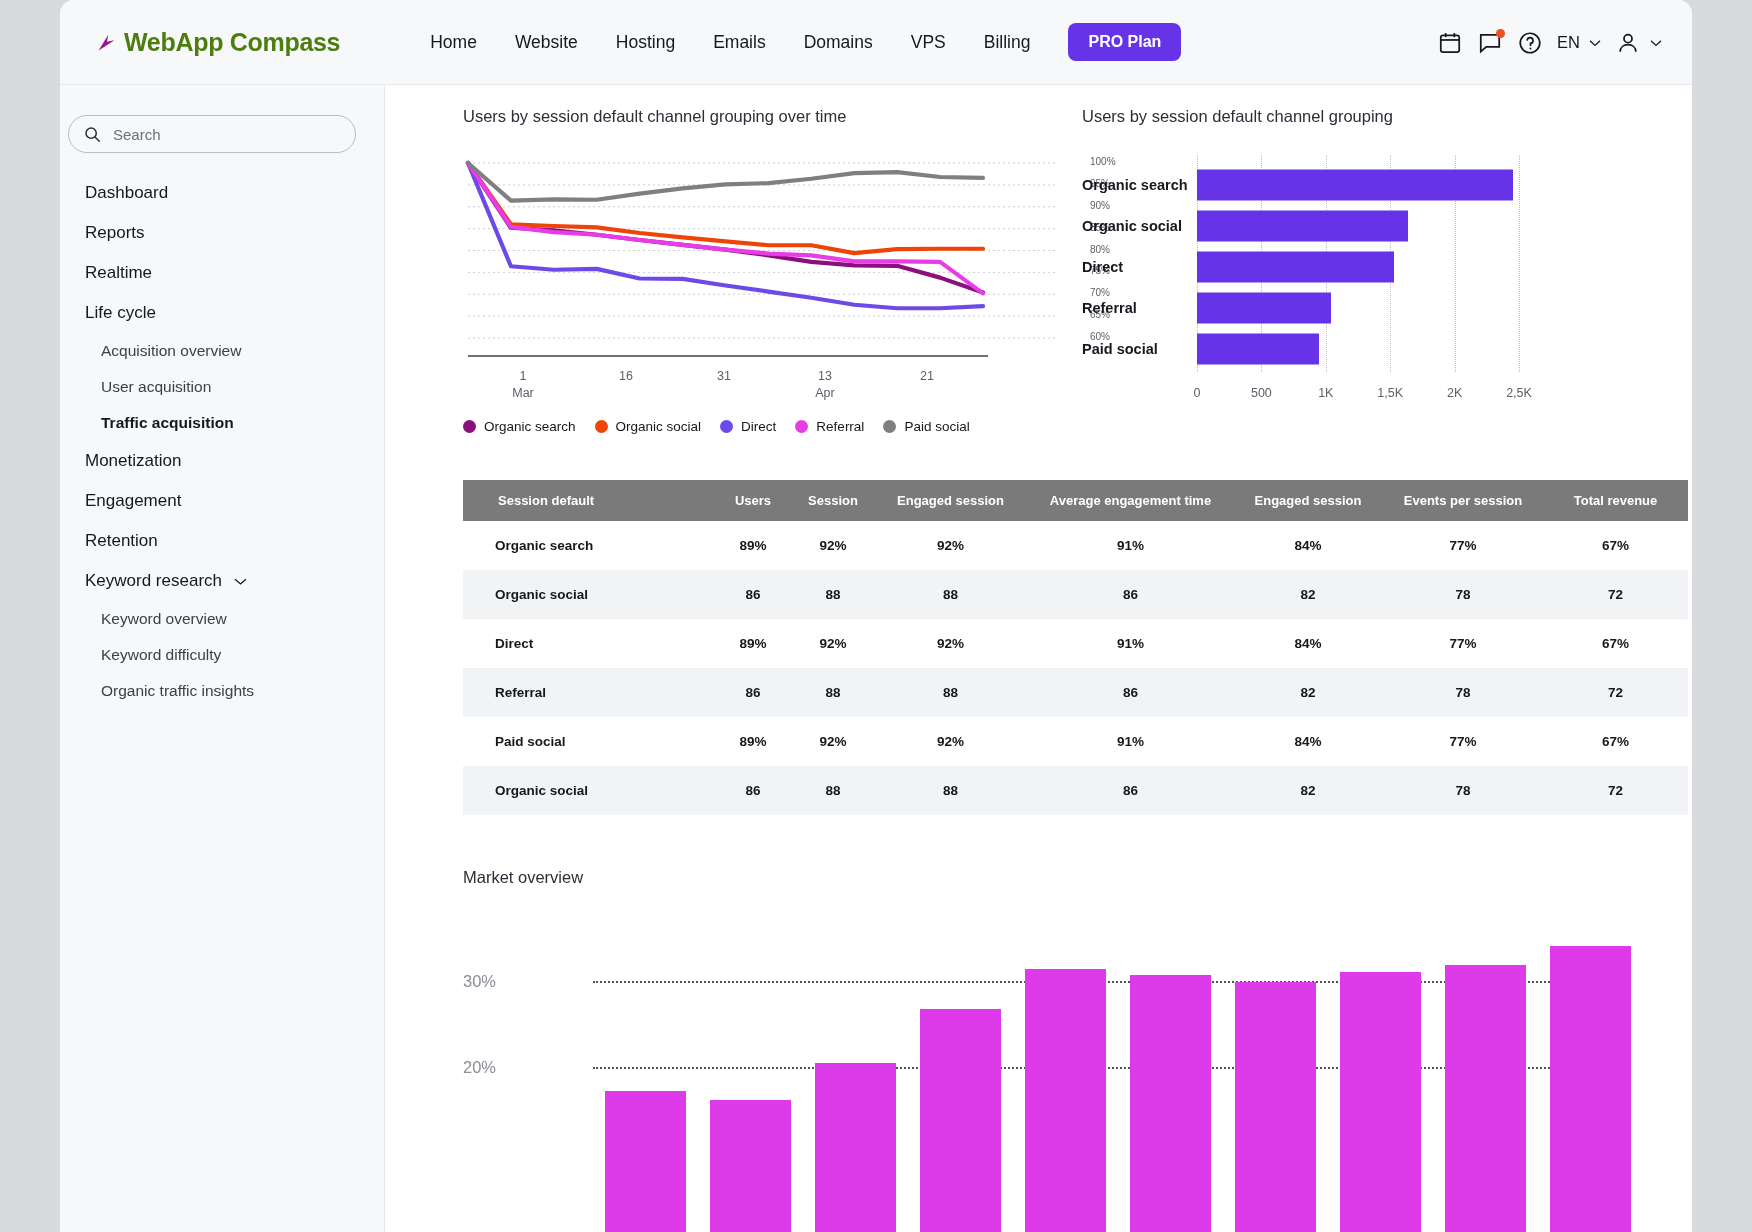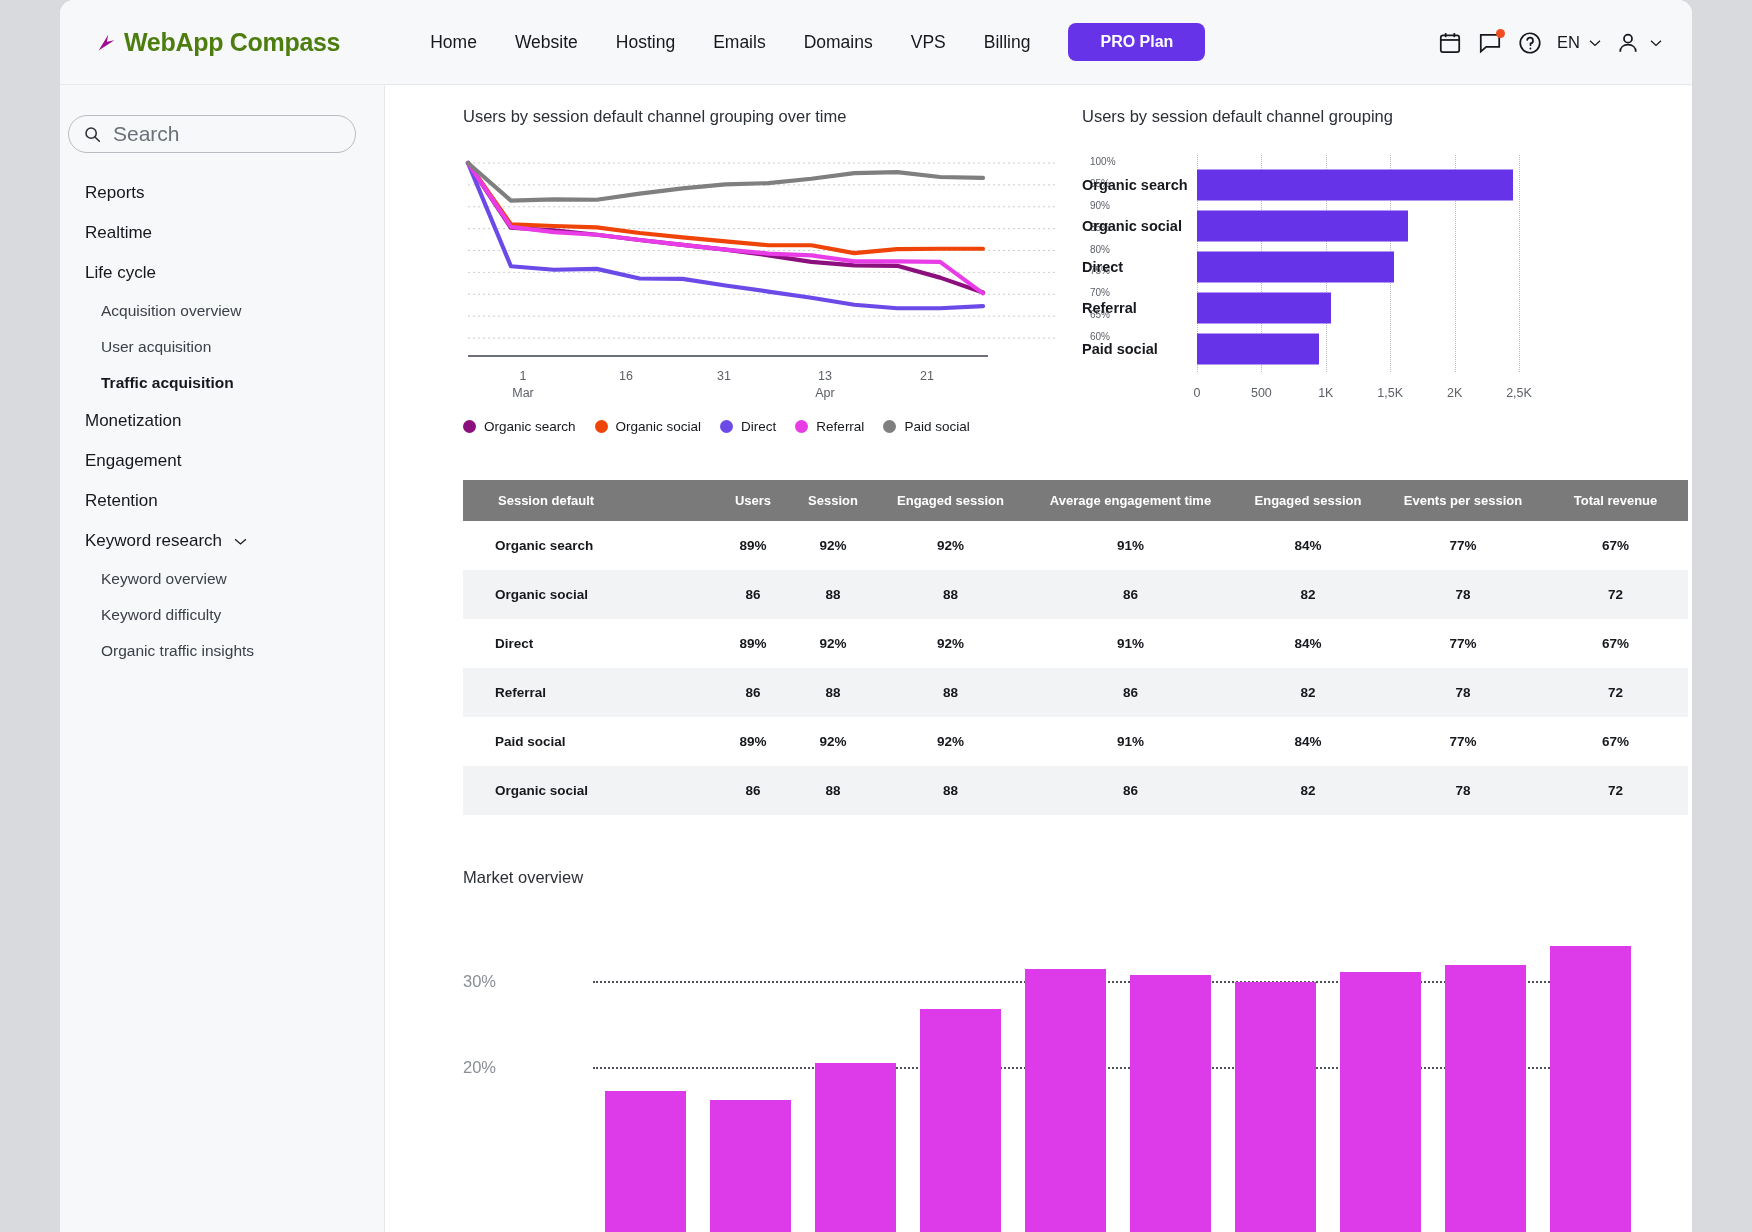--- a/index.html
+++ b/index.html
@@ -28,21 +28,21 @@
   #brand .logo-mark { width: 21px; height: 21px; display: block; }
   #brand .brand-text {
     font-size: 25px; font-weight: 700; color: #4d7c0f; letter-spacing: -0.3px;
   }
   #mainnav { display: flex; align-items: center; margin-left: 90px; gap: 38px; }
   #mainnav .nav-link {
     font-size: 17.5px; color: #16181d; text-decoration: none; white-space: nowrap;
   }
   #pro-plan {
     background: #6733e8; color: #fff; font-size: 16px; font-weight: 700;
-    padding: 10px 32px; border-radius: 8px; border: none; cursor: pointer;
+    padding: 10px 20px; border-radius: 8px; border: none; cursor: pointer;
     white-space: nowrap; font-family: inherit;
   }
   #header-right {
     position: absolute; right: 30px; top: 0; height: 85px;
     display: flex; align-items: center; gap: 14px;
   }
   .hdr-icon { width: 26px; height: 26px; position: relative; cursor: pointer; display:block; }
   .badge-dot {
     position: absolute; right: -2px; top: -1px; width: 9px; height: 9px;
     background: #f04e23; border-radius: 50%;
@@ -59,21 +59,21 @@
     background: #f7f8fa; border-right: 1px solid #e6e8ec;
   }
   #search-box {
     position: absolute; left: 8px; top: 30px; width: 288px; height: 38px;
     border: 1px solid #b9bcc2; border-radius: 19px; background: #f7f8fa;
     display: flex; align-items: center; padding-left: 15px; gap: 12px;
   }
   #search-box .s-icon { width: 17px; height: 17px; display:block; }
   #search-input {
     border: none; outline: none; background: transparent;
-    font-size: 21px; color: #0f172a; font-family: inherit; width: 210px;
+    font-size: 15px; color: #0f172a; font-family: inherit; width: 210px;
   }
   #search-input::placeholder { color: #6c7078; }
   #navlist { position: absolute; left: 0; top: 88px; width: 325px; }
   .nav-item {
     font-size: 17px; color: #16181d; padding: 10px 0 10px 25px;
     display: flex; align-items: center; gap: 12px; cursor: pointer;
   }
   .nav-item.sub { font-size: 15.5px; color: #3c4047; padding-left: 41px; padding-top:9px; padding-bottom:9px;}
   .nav-item.sub.active { font-weight: 700; color: #16181d; }
   .nav-chev { width: 13px; height: 9px; display:block; }
@@ -220,20 +220,23 @@
 
   <div id="sidebar">
     <div id="search-box">
       <svg class="s-icon" viewBox="0 0 20 20" fill="none" stroke="#2b2f36" stroke-width="1.8">
         <circle cx="8.4" cy="8.4" r="6"></circle>
           <line x1="12.9" y1="12.9" x2="18" y2="18" stroke-linecap="round"></line>
       </svg>
       <input id="search-input" type="text" placeholder="Search" style="">
     </div>
     <div id="navlist">
+        <div class="nav-item">
+          <span>Dashboard</span>
+        </div>
         <div class="nav-item">
           <span>Reports</span>
         </div>
         <div class="nav-item">
           <span>Realtime</span>
         </div>
         <div class="nav-item">
           <span>Life cycle</span>
         </div>
         <div class="nav-item sub">

